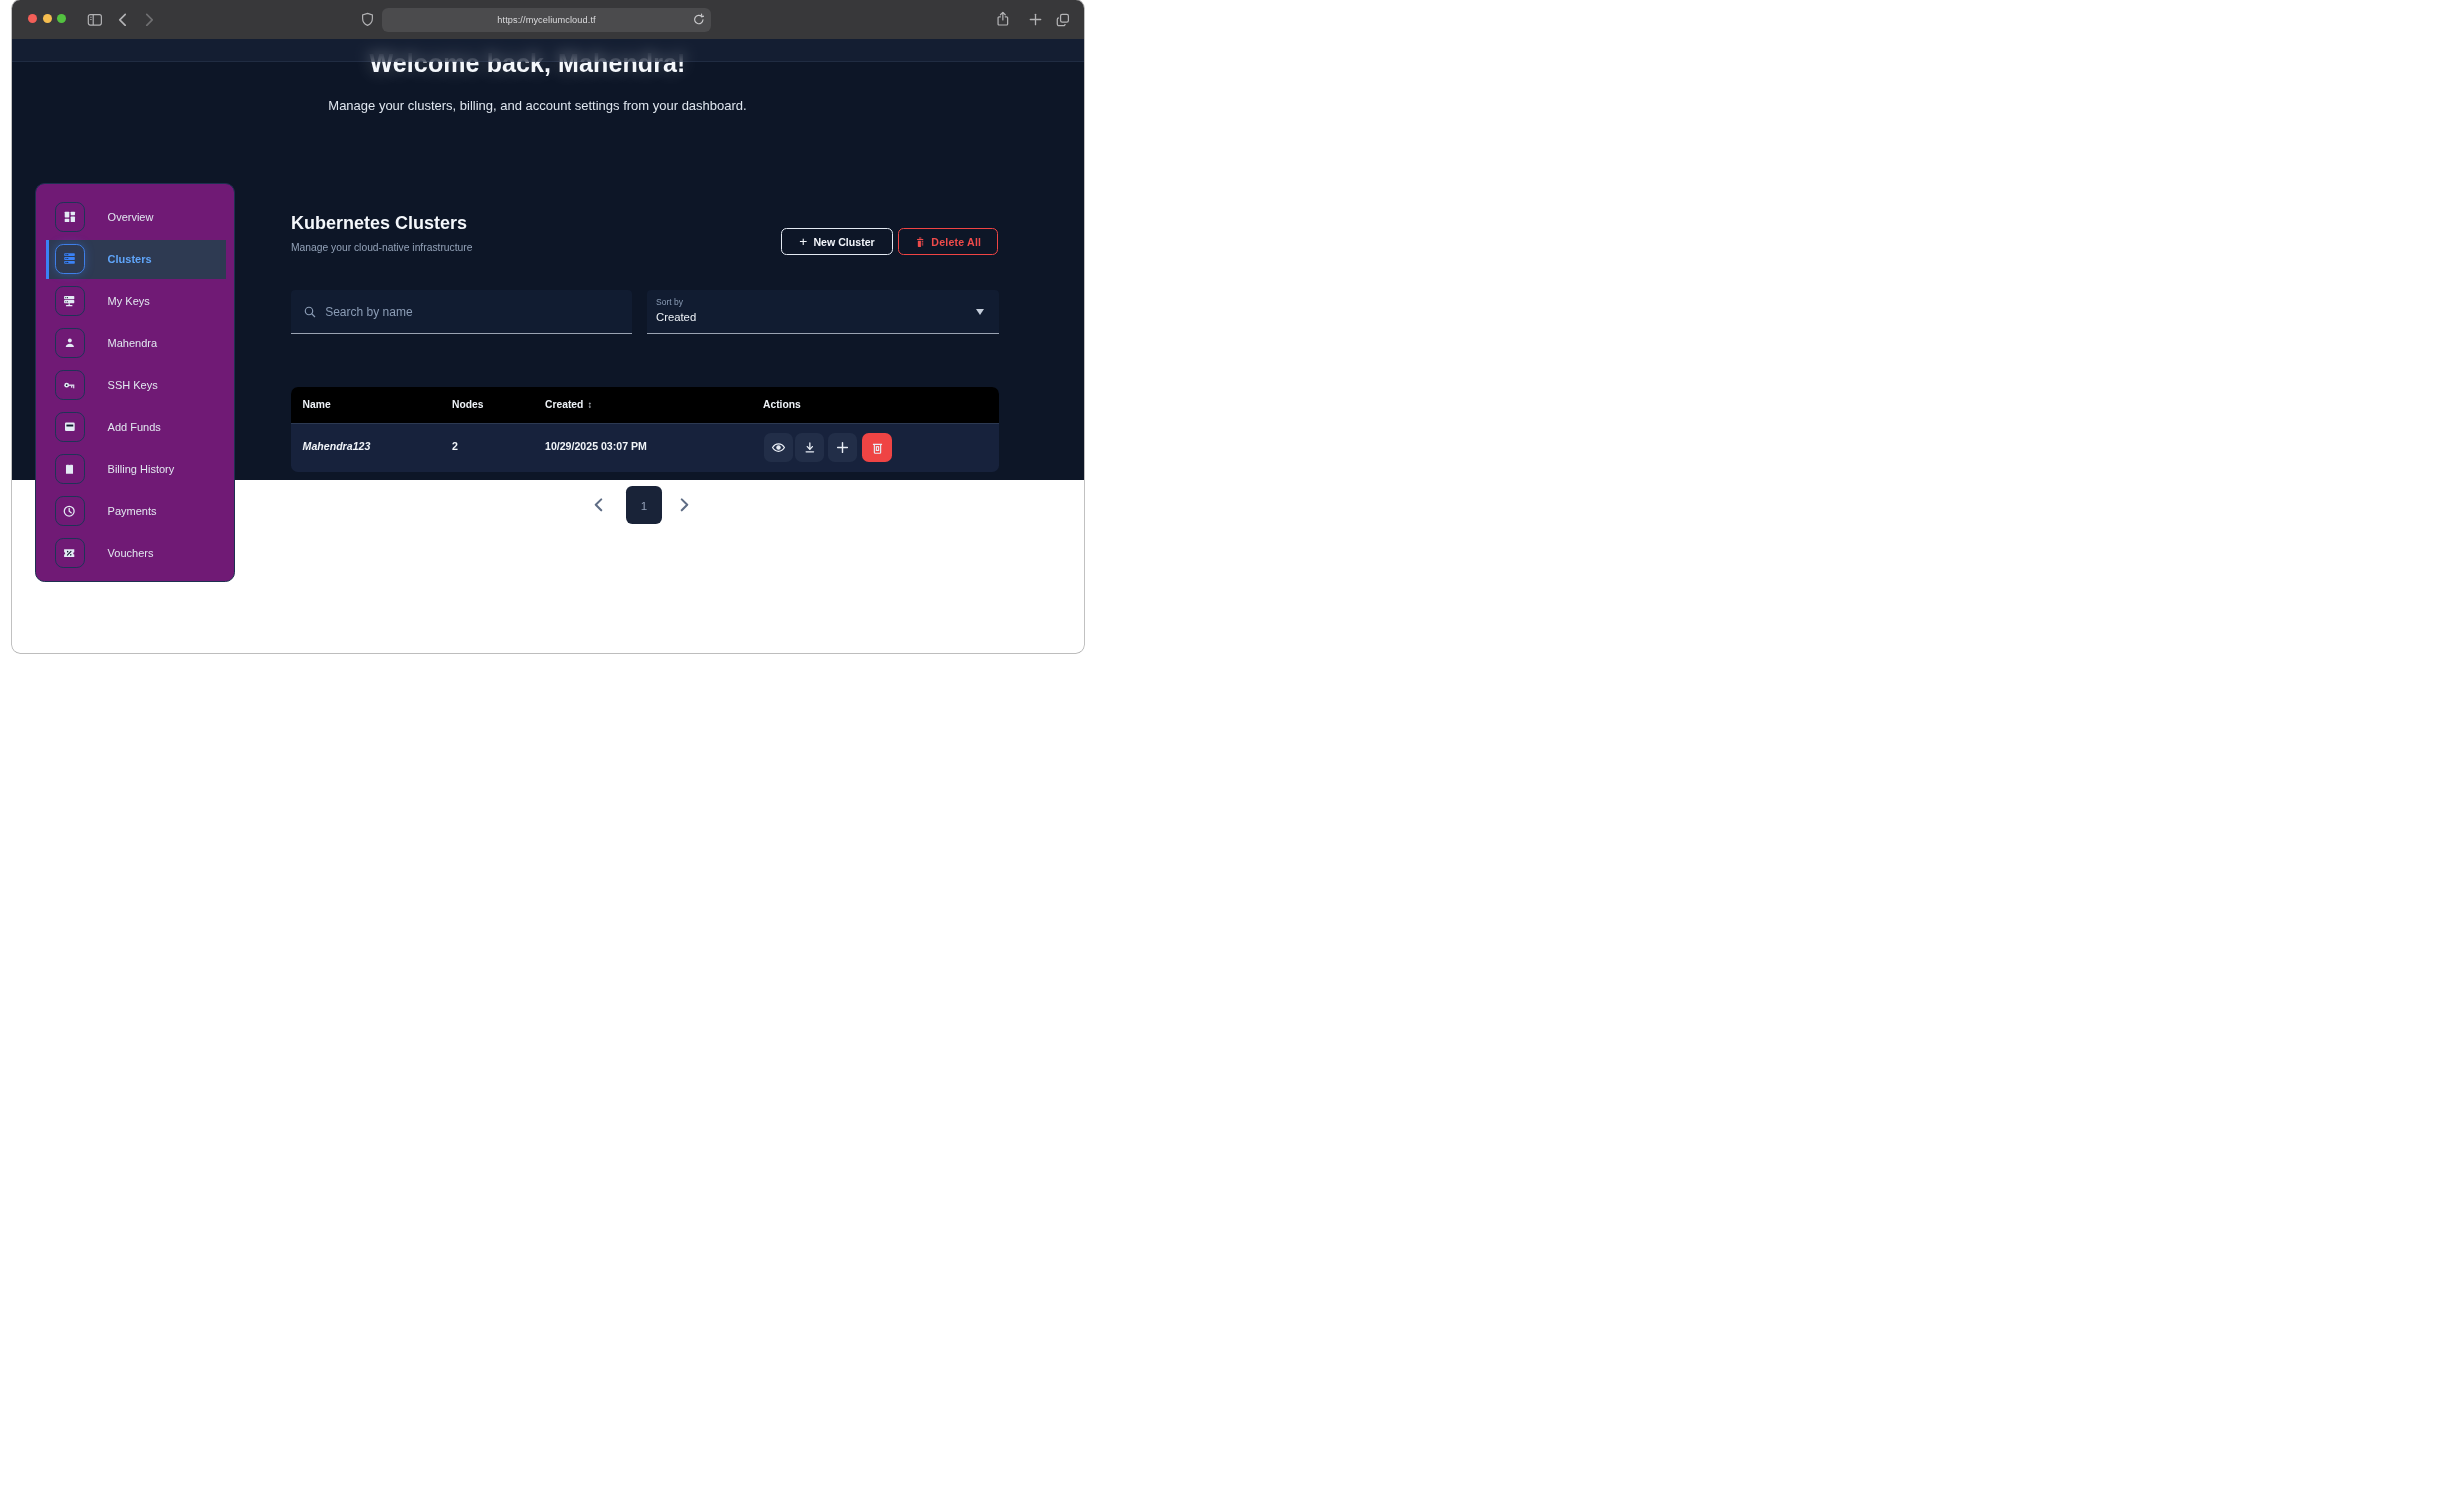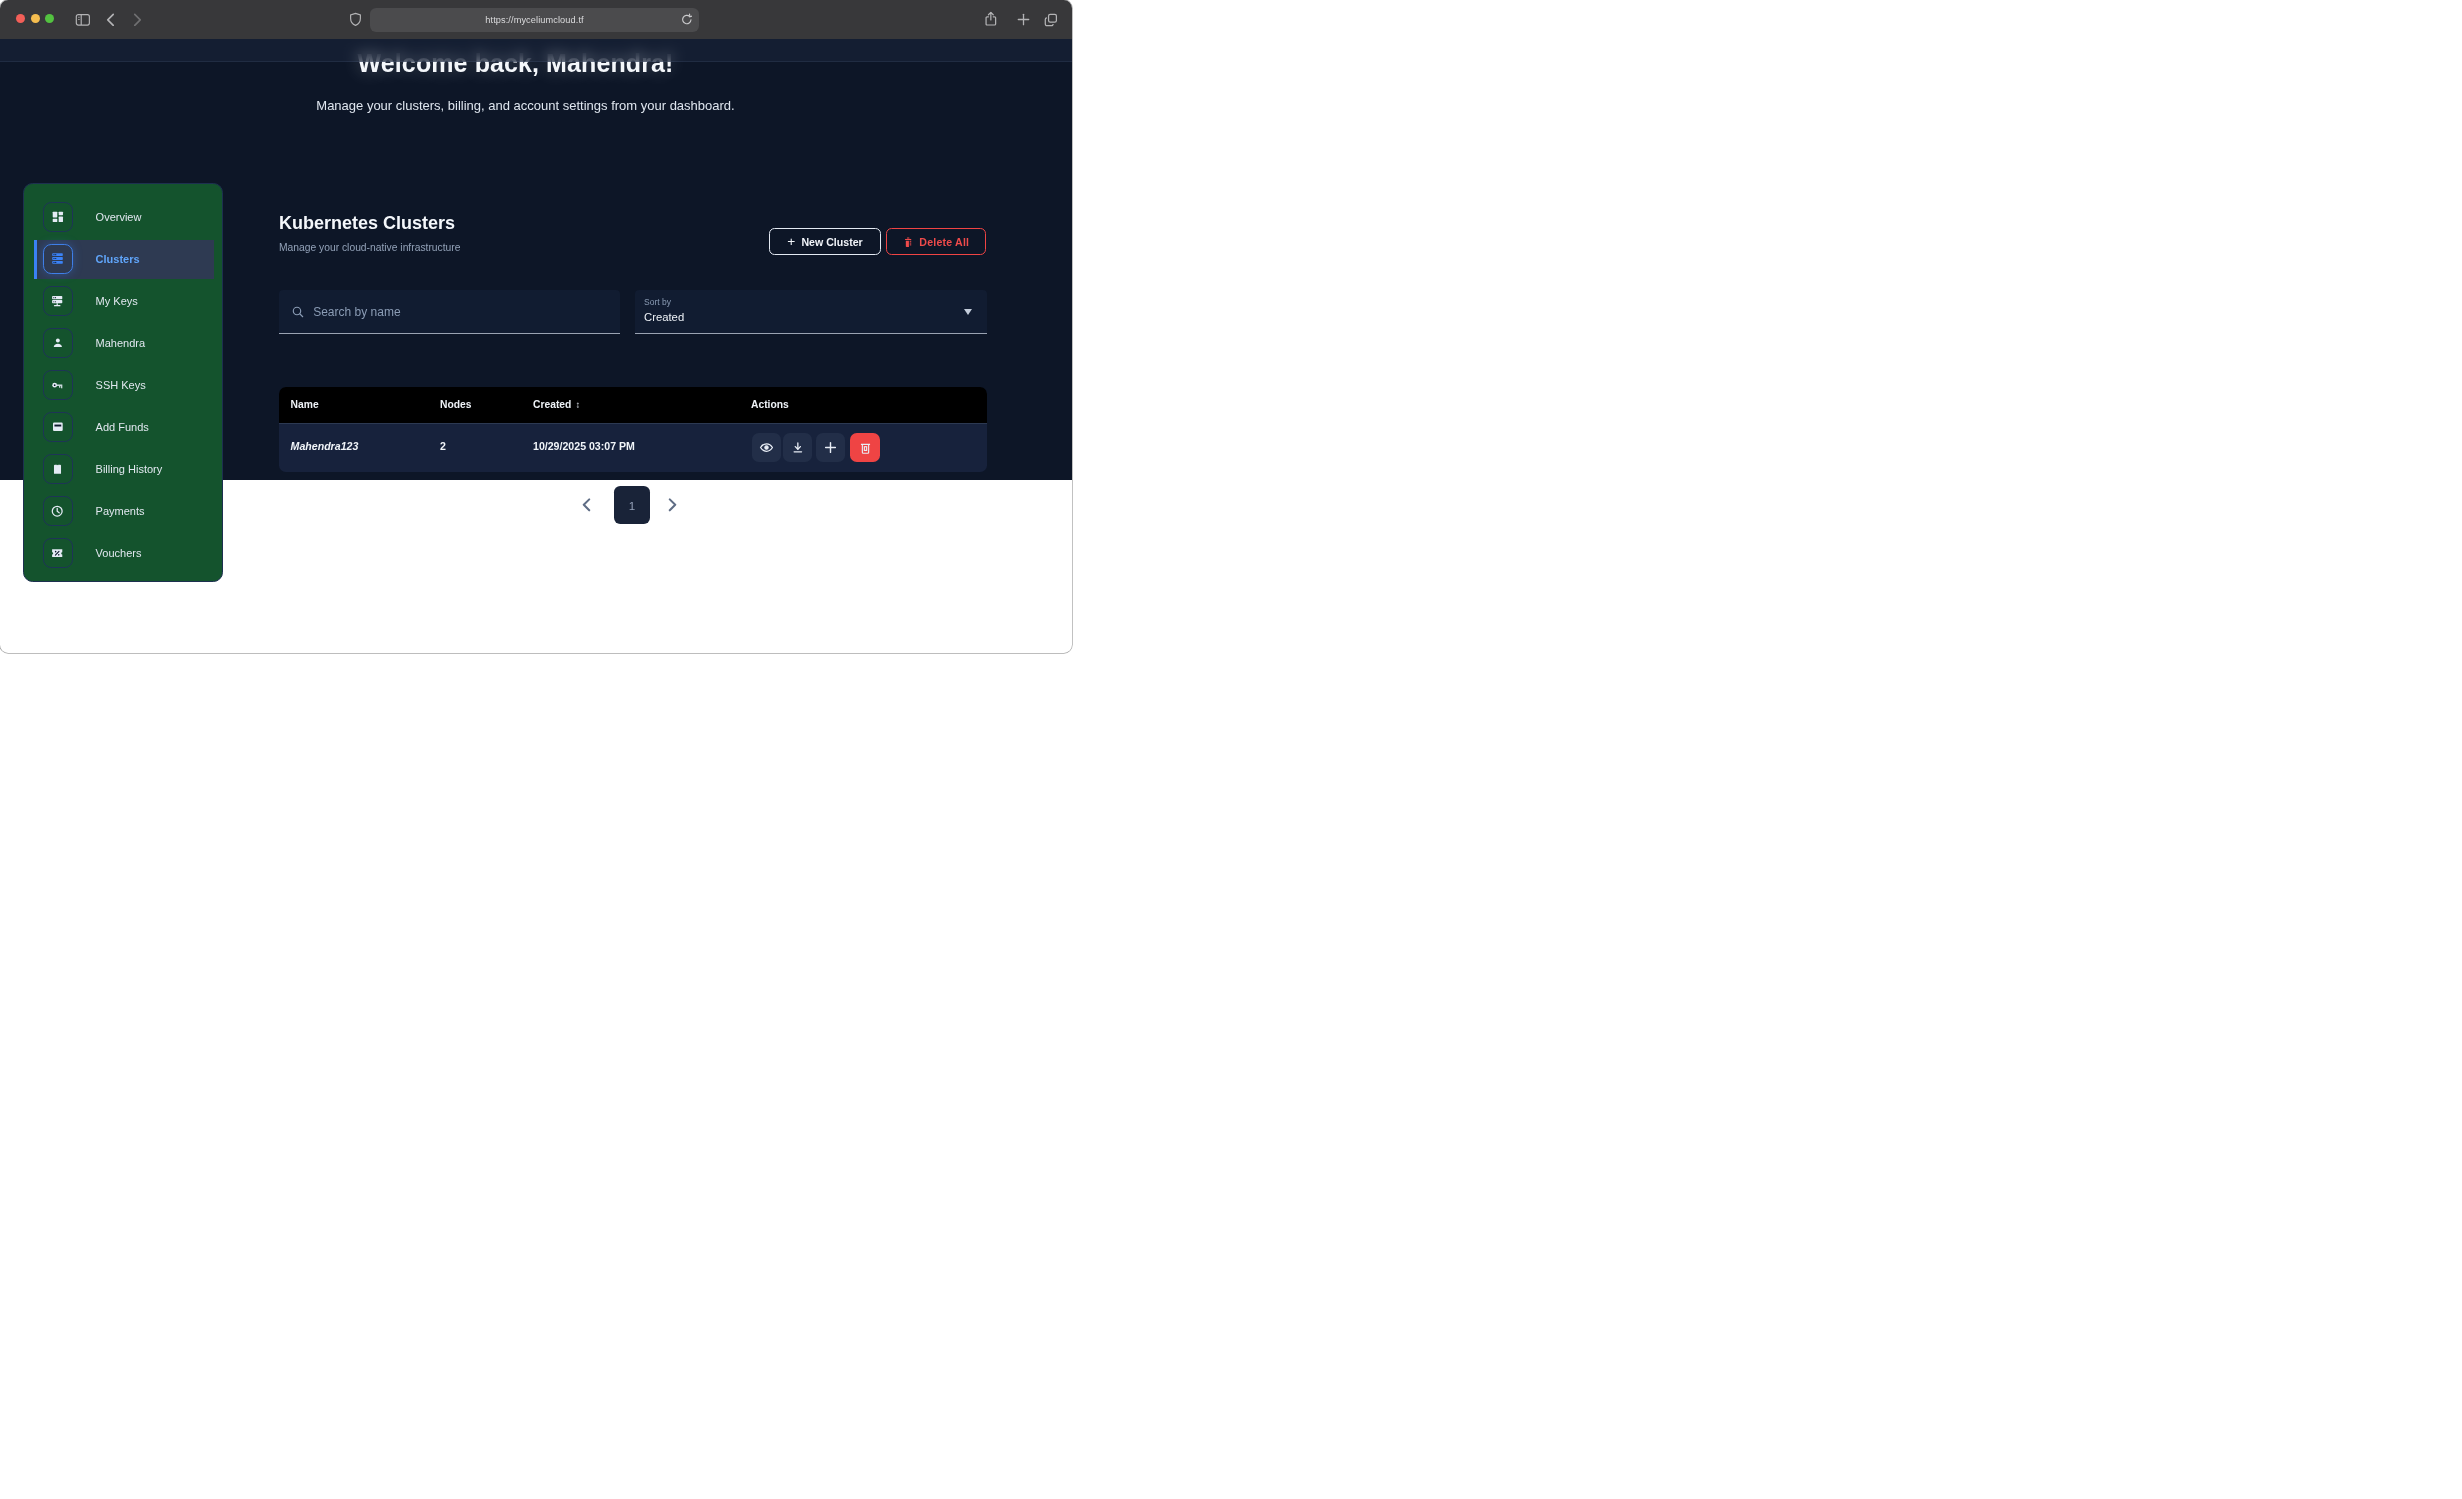--- a/index.html
+++ b/index.html
@@ -1,17 +1,17 @@
 <!DOCTYPE html>
 <html style="font-size:11px"><head>
 <meta charset="utf-8">
 <style>
   * { margin:0; padding:0; box-sizing:border-box; }
   html,body { width:1072px; height:653px; background:#ffffff; font-family:"Liberation Sans", sans-serif; }
-  .window { position:absolute; left:0; top:0; width:1072px; height:653px; border-radius:8.2px; overflow:hidden; box-shadow:0 0 0 0.7px rgba(0,0,0,.35); }
+  .window { position:absolute; left:12px; top:0; width:1072px; height:653px; border-radius:8.2px; overflow:hidden; box-shadow:0 0 0 0.7px rgba(0,0,0,.35); }
 
   
   .chrome { position:absolute; left:0; top:0; width:1072px; height:39px; background:#38383a; }
   .lights { position:absolute; left:16.4px; top:14.4px; display:flex; gap:5.5px; }
   .light { width:9px; height:9px; border-radius:50%; }
   .light.red{ background:#f35f58; } .light.yellow{ background:#f5bd4f; } .light.green{ background:#53c240; }
   .chrome-ic { position:absolute; top:0; height:39px; display:flex; align-items:center; justify-content:center; color:#b3b3b5; }
   .chrome-ic svg { display:block; }
   .dim { color:#6f6f71; }
   .urlpill { position:absolute; left:370px; top:7.5px; width:329px; height:24px; background:#4b4b4d; border-radius:6.2px; display:flex; align-items:center; justify-content:center; }
@@ -21,21 +21,21 @@
   
   .page { position:absolute; left:0; top:39px; width:1072px; height:441px; background:#0d1627; }
   .hero { position:absolute; left:0; top:0; width:1031px; text-align:center; }
   .hero h1 { margin-top:9.6px; font-size:25px; font-weight:700; color:#f4f7fb; letter-spacing:0.1px;
              text-shadow:0 0 18px rgba(255,255,255,.28); }
   .hero p { margin-top:20.5px; font-size:13px; color:#dfe6ef;padding-left:20px; }
   .blurbar { position:absolute; left:0; top:0; width:1072px; height:23px; background:rgba(27,38,60,.55);
              backdrop-filter:blur(6.2px); -webkit-backdrop-filter:blur(6.2px); border-bottom:0.7px solid rgba(140,170,220,.10); z-index:5; }
 
   
-  .sidebar { position:absolute; left:22.6px; top:144px; width:200px; height:399px; background:#14532d;
+  .sidebar { position:absolute; left:22.6px; top:144px; width:200px; height:399px; background:#701a75;
              border:0.7px solid #1d3050; border-radius:9.6px; }
   .nav { position:absolute; left:0; top:12.3px; width:100%; }
   .nav-item { position:relative; height:42px; display:flex; align-items:center; }
   .icobox { position:absolute; left:19px; top:5.5px; width:30px; height:30px; border:0.7px solid #1e3457; border-radius:8.2px;
             display:flex; align-items:center; justify-content:center; color:#e4ebf5; }
   .nav-label { position:absolute; left:72px; font-size:11px; font-weight:500; color:#e2e8f0; }
   .nav-item.active .hl { position:absolute; left:10.3px; top:1.4px; width:180px; height:39px; background:#2e3a52; }
   .nav-item.active .hl::before { content:""; position:absolute; left:0; top:0; width:2.7px; height:39px; background:#3b82f6; }
   .nav-item.active .icobox { border-color:#3f7fe8; box-shadow:0 0 9.6px rgba(59,130,246,.35); color:#3b82f6; }
   .nav-item.active .nav-label { color:#60a5fa; font-weight:700; }

